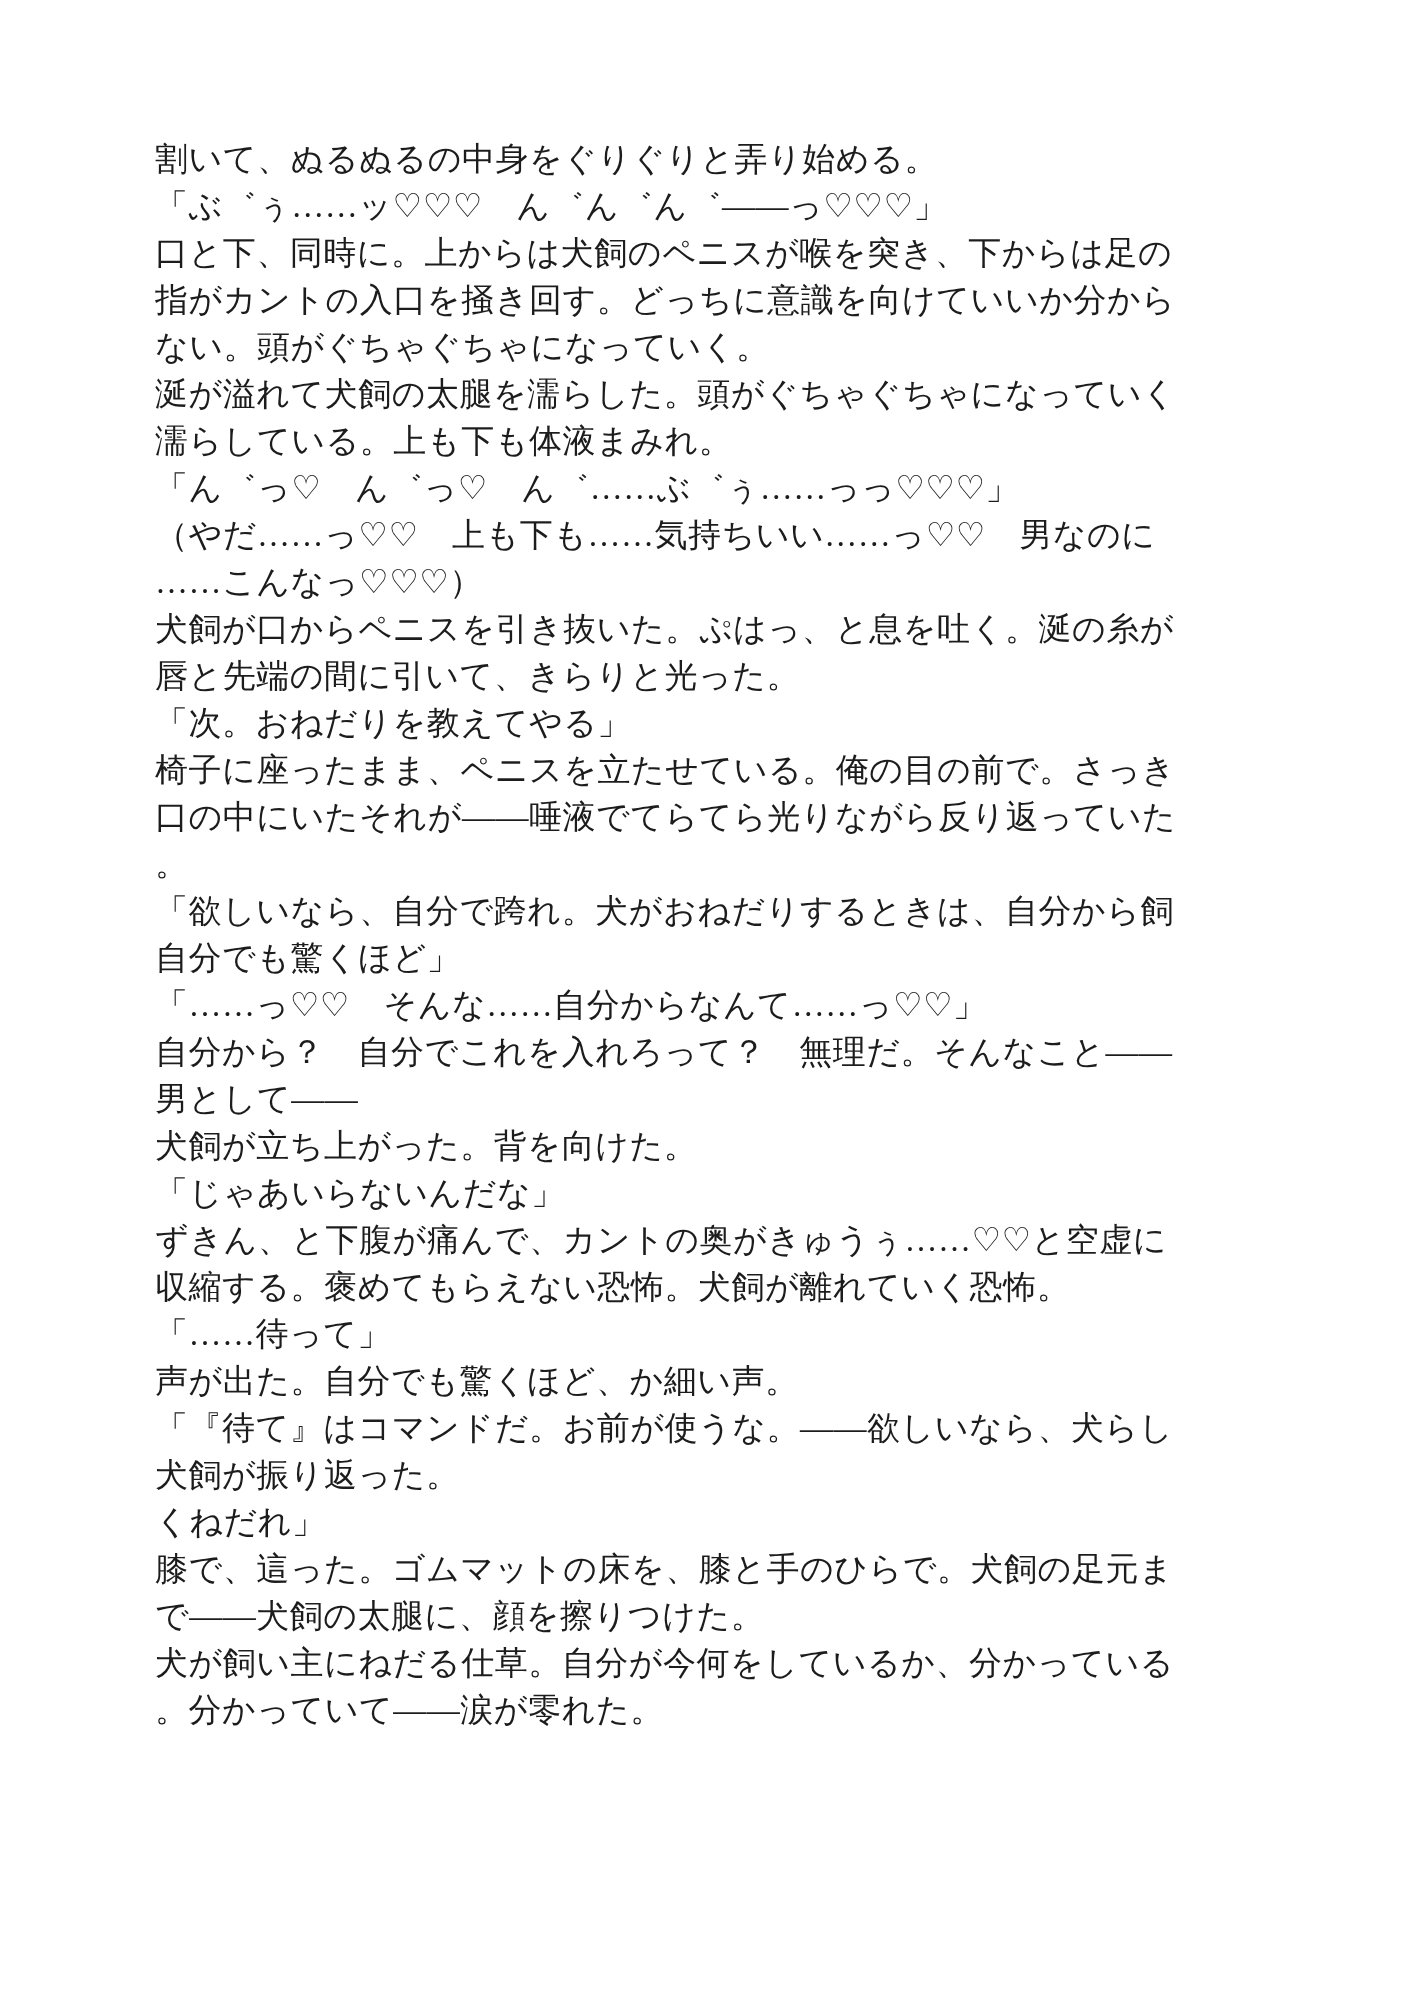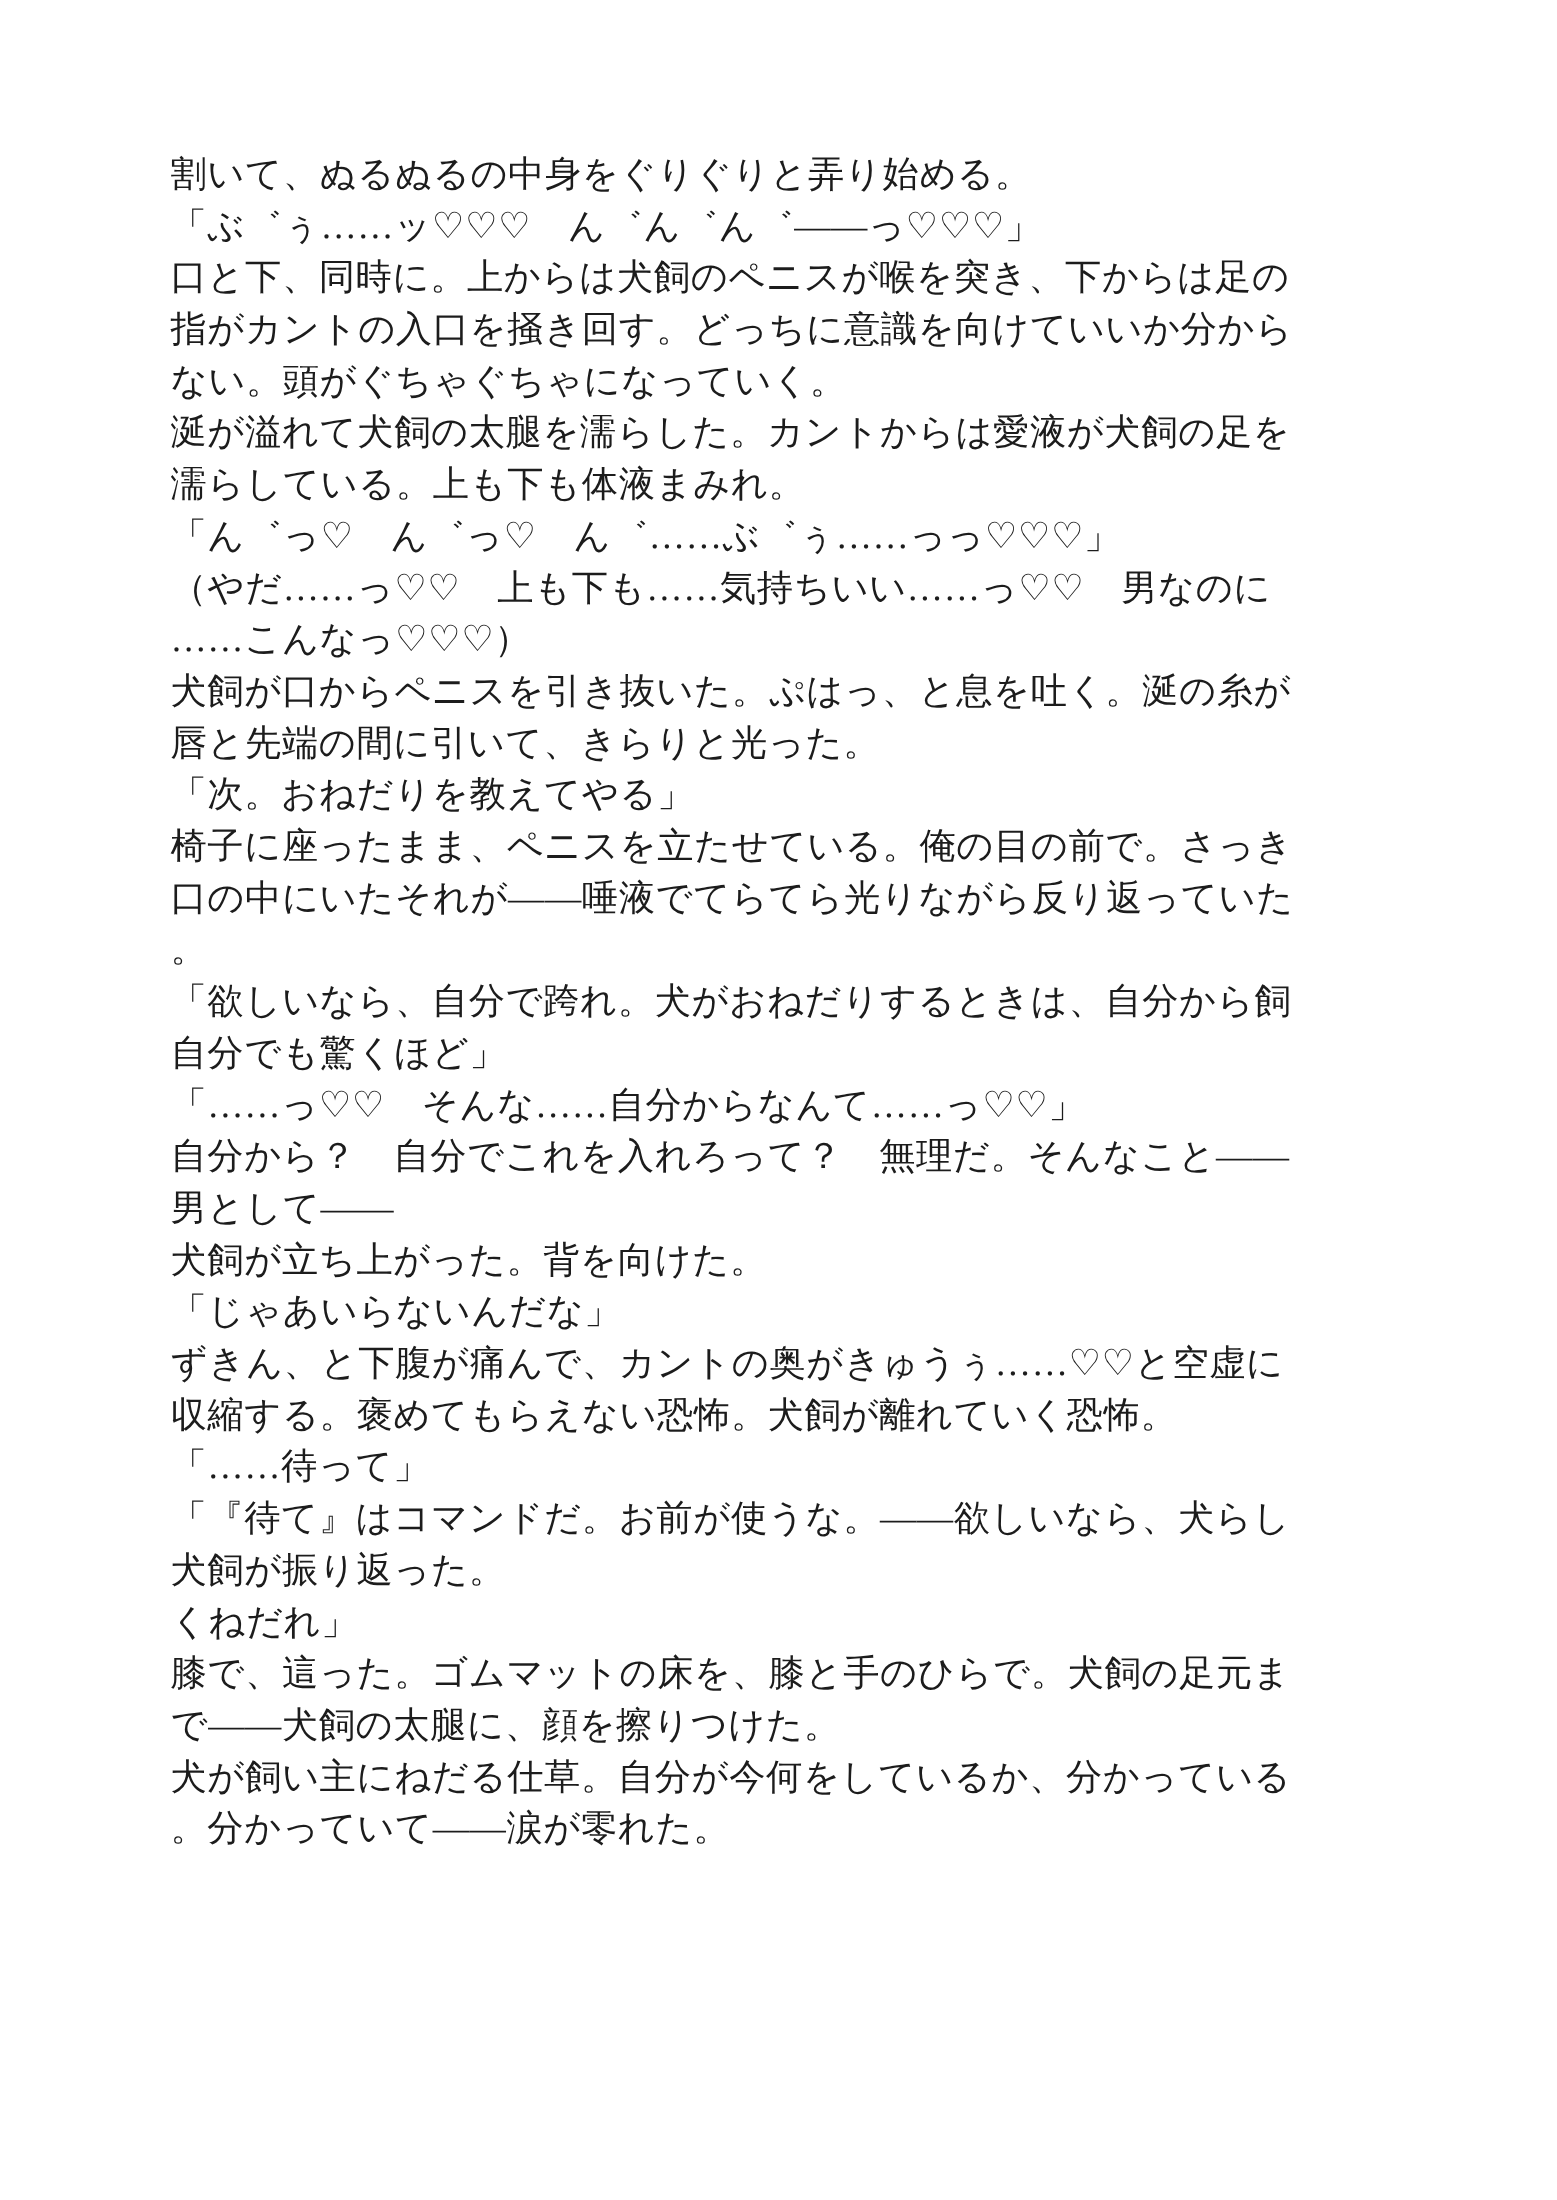--- a/index.html
+++ b/index.html
@@ -34,41 +34,42 @@
 </head>
 <body>
 
 <div class="page">
   <div class="text-block">
       <div class="line">割いて、ぬるぬるの中身をぐりぐりと弄り始める。</div>
       <div class="line">「ぶ゛ぅ……ッ♡♡♡　ん゛ん゛ん゛――っ♡♡♡」</div>
       <div class="line">口と下、同時に。上からは犬飼のペニスが喉を突き、下からは足の</div>
       <div class="line">指がカントの入口を掻き回す。どっちに意識を向けていいか分から</div>
       <div class="line">ない。頭がぐちゃぐちゃになっていく。</div>
-      <div class="line">涎が溢れて犬飼の太腿を濡らした。カントからは愛液が犬飼の足を</div>
+      <div class="line">涎が溢れて犬飼の太腿を濡らした。頭がぐちゃぐちゃになっていく</div>
       <div class="line">濡らしている。上も下も体液まみれ。</div>
       <div class="line">「ん゛っ♡　ん゛っ♡　ん゛……ぶ゛ぅ……っっ♡♡♡」</div>
       <div class="line">（やだ……っ♡♡　上も下も……気持ちいい……っ♡♡　男なのに</div>
       <div class="line">……こんなっ♡♡♡）</div>
       <div class="line">犬飼が口からペニスを引き抜いた。ぷはっ、と息を吐く。涎の糸が</div>
       <div class="line">唇と先端の間に引いて、きらりと光った。</div>
       <div class="line">「次。おねだりを教えてやる」</div>
       <div class="line">椅子に座ったまま、ペニスを立たせている。俺の目の前で。さっき</div>
       <div class="line">口の中にいたそれが――唾液でてらてら光りながら反り返っていた</div>
       <div class="line">。</div>
       <div class="line">「欲しいなら、自分で跨れ。犬がおねだりするときは、自分から飼</div>
       <div class="line">自分でも驚くほど」</div>
       <div class="line">「……っ♡♡　そんな……自分からなんて……っ♡♡」</div>
       <div class="line">自分から？　自分でこれを入れろって？　無理だ。そんなこと――</div>
       <div class="line">男として――</div>
       <div class="line">犬飼が立ち上がった。背を向けた。</div>
       <div class="line">「じゃあいらないんだな」</div>
       <div class="line">ずきん、と下腹が痛んで、カントの奥がきゅうぅ……♡♡と空虚に</div>
       <div class="line">収縮する。褒めてもらえない恐怖。犬飼が離れていく恐怖。</div>
       <div class="line">「……待って」</div>
+      <div class="line">声が出た。自分でも驚くほど、か細い声。</div>
       <div class="line">「『待て』はコマンドだ。お前が使うな。――欲しいなら、犬らし</div>
       <div class="line">犬飼が振り返った。</div>
       <div class="line">くねだれ」</div>
       <div class="line">膝で、這った。ゴムマットの床を、膝と手のひらで。犬飼の足元ま</div>
       <div class="line">で――犬飼の太腿に、顔を擦りつけた。</div>
       <div class="line">犬が飼い主にねだる仕草。自分が今何をしているか、分かっている</div>
       <div class="line">。分かっていて――涙が零れた。</div>
     </div>
 </div>
 

